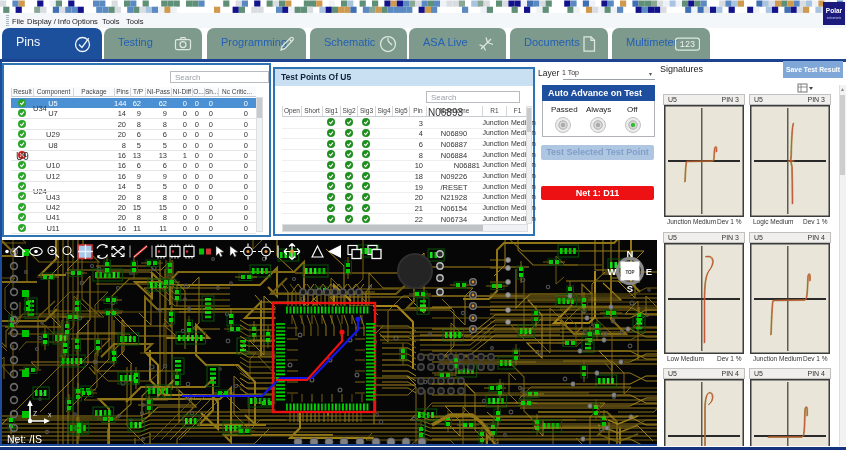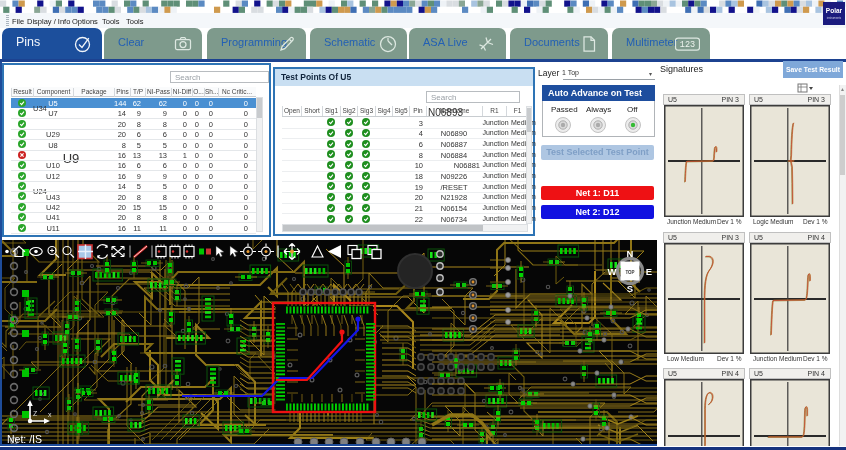--- a/index.html
+++ b/index.html
@@ -204,21 +204,21 @@
 <div class="r" style="left:823px;top:7px;width:22px;height:9px;font-size:6.5px;font-weight:bold;color:#ffffff;text-align:center">Polar</div>
 <div class="r" style="left:823px;top:15.5px;width:22px;height:4px;font-size:2.8px;color:#cfcfe8;text-align:center">instruments</div>
 <div class="r" style="left:0;top:28px;width:846px;height:32px;background:#ffffff"></div>
 <div class="r" style="left:2px;top:28px;width:100px;height:32px;background:#1c4f9c;border-radius:7px 7px 0 0"></div>
 <div class="r" style="left:16px;top:35px;width:74px;height:18px;font-size:12.5px;color:#f2f6fb">Pins</div>
 <svg class="r" style="left:74px;top:35px" width="18" height="18" viewBox="0 0 18 18">
       <circle cx="8.5" cy="9.5" r="7" stroke="#f0f5fa" fill="none" stroke-width="1.3"></circle>
       <path d="M5 9.5 L8 12.5 L14.8 3.2" stroke="#f0f5fa" fill="none" stroke-width="1.3"></path>
     </svg>
 <div class="r" style="left:104px;top:28px;width:98px;height:32px;background:#7e9a8c;border-radius:7px 7px 0 0"></div>
-<div class="r" style="left:118px;top:36px;width:72px;height:18px;font-size:11px;color:#2360b4">Clear</div>
+<div class="r" style="left:118px;top:36px;width:72px;height:18px;font-size:11px;color:#2360b4">Testing</div>
 <svg class="r" style="left:174px;top:35px" width="18" height="18" viewBox="0 0 18 18">
       <rect x="1.5" y="4.5" width="15" height="10" rx="1.5" stroke="#dde8e1" fill="none" stroke-width="1.25"></rect>
       <circle cx="9" cy="9.5" r="3" stroke="#dde8e1" fill="none" stroke-width="1.25"></circle>
       <path d="M6 4.5 L7.2 2.5 H10.8 L12 4.5" stroke="#dde8e1" fill="none" stroke-width="1.25"></path>
     </svg>
 <div class="r" style="left:207px;top:28px;width:99px;height:32px;background:#7e9a8c;border-radius:7px 7px 0 0"></div>
 <div class="r" style="left:221px;top:36px;width:73px;height:18px;font-size:11px;color:#2360b4">Programming</div>
 <svg class="r" style="left:278px;top:35px" width="18" height="18" viewBox="0 0 18 18">
       <path d="M3 15 L4.2 11.2 L12.5 2.9 A1.6 1.6 0 0 1 14.8 5.2 L6.7 13.6 Z" stroke="#dde8e1" fill="none" stroke-width="1.25"></path>
       <path d="M11.3 4.2 L13.6 6.5" stroke="#dde8e1" fill="none" stroke-width="1.25"></path>
@@ -322,21 +322,21 @@
 <div class="r" style="left:145px;top:140.6px;width:22px;height:9px;font-size:7.5px;color:#333;text-align:right">5</div>
 <div class="r" style="left:171px;top:140.6px;width:16px;height:9px;font-size:7.5px;color:#333;text-align:right">0</div>
 <div class="r" style="left:192px;top:140.6px;width:7px;height:9px;font-size:7.5px;color:#333;text-align:right">0</div>
 <div class="r" style="left:204px;top:140.6px;width:9px;height:9px;font-size:7.5px;color:#333;text-align:right">0</div>
 <div class="r" style="left:218px;top:140.6px;width:30px;height:9px;font-size:7.5px;color:#333;text-align:right">0</div>
 <div class="r" style="left:11px;top:149.5px;width:245px;height:1px;background:#e4e7ea"></div>
 <svg class="r" style="left:18px;top:150.7px" width="8" height="8">
       <circle cx="4" cy="4" r="4" fill="#cc2222"></circle>
       <path d="M2.4 2.4 L5.6 5.6 M5.6 2.4 L2.4 5.6" stroke="#fff" stroke-width="1.2" fill="none"></path>
     </svg>
-<div class="r" style="left:51px;top:151.0px;width:40px;height:9px;font-size:13px;color:#333;text-align:center">U9</div>
+<div class="r" style="left:16px;top:151.0px;width:40px;height:9px;font-size:10px;color:#333;text-align:left">U9</div>
 <div class="r" style="left:114px;top:151.0px;width:12px;height:9px;font-size:7.5px;color:#333;text-align:right">16</div>
 <div class="r" style="left:130px;top:151.0px;width:11px;height:9px;font-size:7.5px;color:#333;text-align:right">13</div>
 <div class="r" style="left:145px;top:151.0px;width:22px;height:9px;font-size:7.5px;color:#333;text-align:right">13</div>
 <div class="r" style="left:171px;top:151.0px;width:16px;height:9px;font-size:7.5px;color:#333;text-align:right">1</div>
 <div class="r" style="left:192px;top:151.0px;width:7px;height:9px;font-size:7.5px;color:#333;text-align:right">0</div>
 <div class="r" style="left:204px;top:151.0px;width:9px;height:9px;font-size:7.5px;color:#333;text-align:right">0</div>
 <div class="r" style="left:218px;top:151.0px;width:30px;height:9px;font-size:7.5px;color:#333;text-align:right">0</div>
 <div class="r" style="left:11px;top:159.9px;width:245px;height:1px;background:#e4e7ea"></div>
 <svg class="r" style="left:18px;top:161.1px" width="8" height="8">
       <circle cx="4" cy="4" r="4" fill="#2aa52a"></circle>
@@ -641,21 +641,20 @@
       <circle cx="8" cy="8" r="4.2" fill="#dcdcdc" stroke="#9d9d9d" stroke-width="0.8"></circle>
       <circle cx="8" cy="8" r="2.2" fill="#aaaaaa"></circle>
     </svg>
 <svg class="r" style="left:625px;top:117px" width="16" height="16">
       <circle cx="8" cy="8" r="7.5" fill="#ececec" stroke="#b5b5b5" stroke-width="0.8"></circle>
       <circle cx="8" cy="8" r="4.2" fill="#dcdcdc" stroke="#9d9d9d" stroke-width="0.8"></circle>
       <circle cx="8" cy="8" r="2.2" fill="#33bb33"></circle>
     </svg>
 <div class="r" style="left:541px;top:145px;width:113px;height:14.6px;background:#aec6e2;border-radius:2px;color:#7f9fc6;font-weight:bold;font-size:9px;text-align:center;line-height:14.6px">Test Selected Test Point</div>
 <div class="r" style="left:541px;top:185.5px;width:113px;height:14.6px;background:#ee1114;border-radius:2px;color:#ffffff;font-weight:bold;font-size:9px;text-align:center;line-height:14.6px">Net 1: D11</div>
-<div class="r" style="left:541px;top:204.6px;width:113px;height:14.6px;background:#1111e0;border-radius:2px;color:#ffffff;font-weight:bold;font-size:9px;text-align:center;line-height:14.6px">Net 2: D12</div>
 <svg class="r" style="left:0;top:240px" width="657" height="206" viewBox="0 0 657 206">
       <rect width="657" height="206" fill="#060606"></rect>
       <path d="M312 142 L312 158 L324 170 L240 170 L222 152" stroke="#9c8018" stroke-width="0.9" fill="none"></path>
       <path d="M595 31 L595 77 L589 83 L554 83 L572 65" stroke="#a8861c" stroke-width="2.0" fill="none"></path>
       <path d="M638 120 L638 61 L625 74 L714 74 L726 86 L726 42 L708 24 L832 24 L846 10" stroke="#8f7516" stroke-width="1.0" fill="none"></path>
       <path d="M220 89 L192 89 L199 83 L199 37 L188 48 L144 48 L151 54 L151 85 L139 73" stroke="#9c8018" stroke-width="0.9" fill="none"></path>
       <path d="M185 109 L185 51 L174 39 L129 39 L112 56 L112 112 L120 104" stroke="#816a12" stroke-width="1.1" fill="none"></path>
       <path d="M163 42 L135 42 L152 58 L152 33 L164 45 L260 45 L277 28 L277 56 L268 47" stroke="#8f7516" stroke-width="2.0" fill="none"></path>
       <path d="M482 117 L443 117 L454 106 L454 71 L442 59" stroke="#a8861c" stroke-width="0.8" fill="none"></path>
       <path d="M131 124 L131 164 L116 178 L8 178 L-9 195 L-9 246 L-1 254 L89 254 L81 246" stroke="#8f7516" stroke-width="1.1" fill="none"></path>

